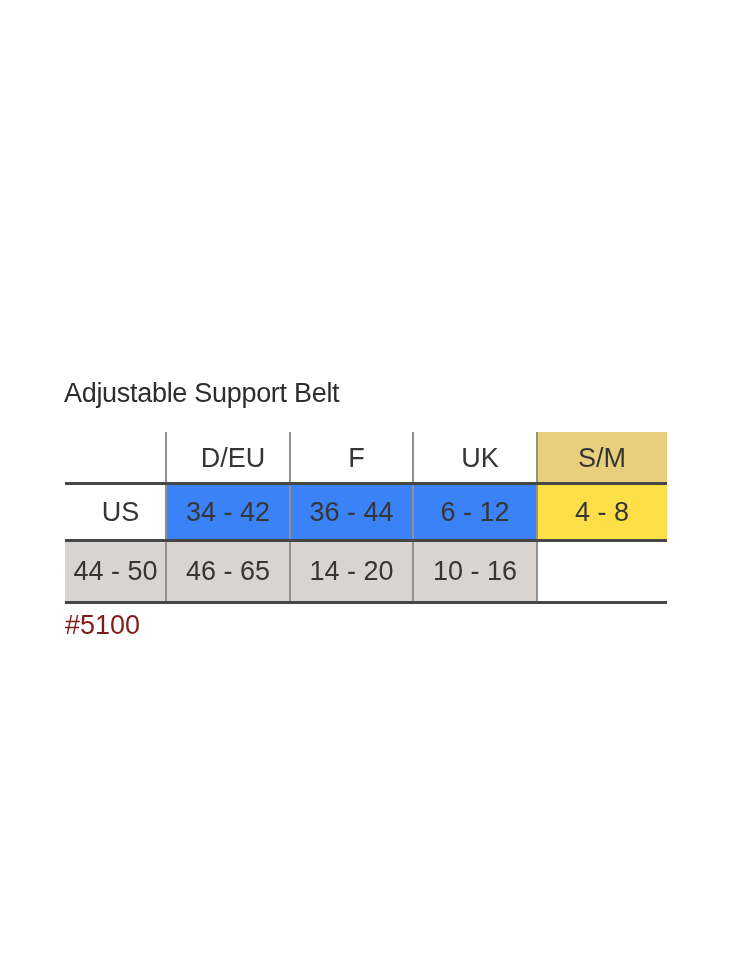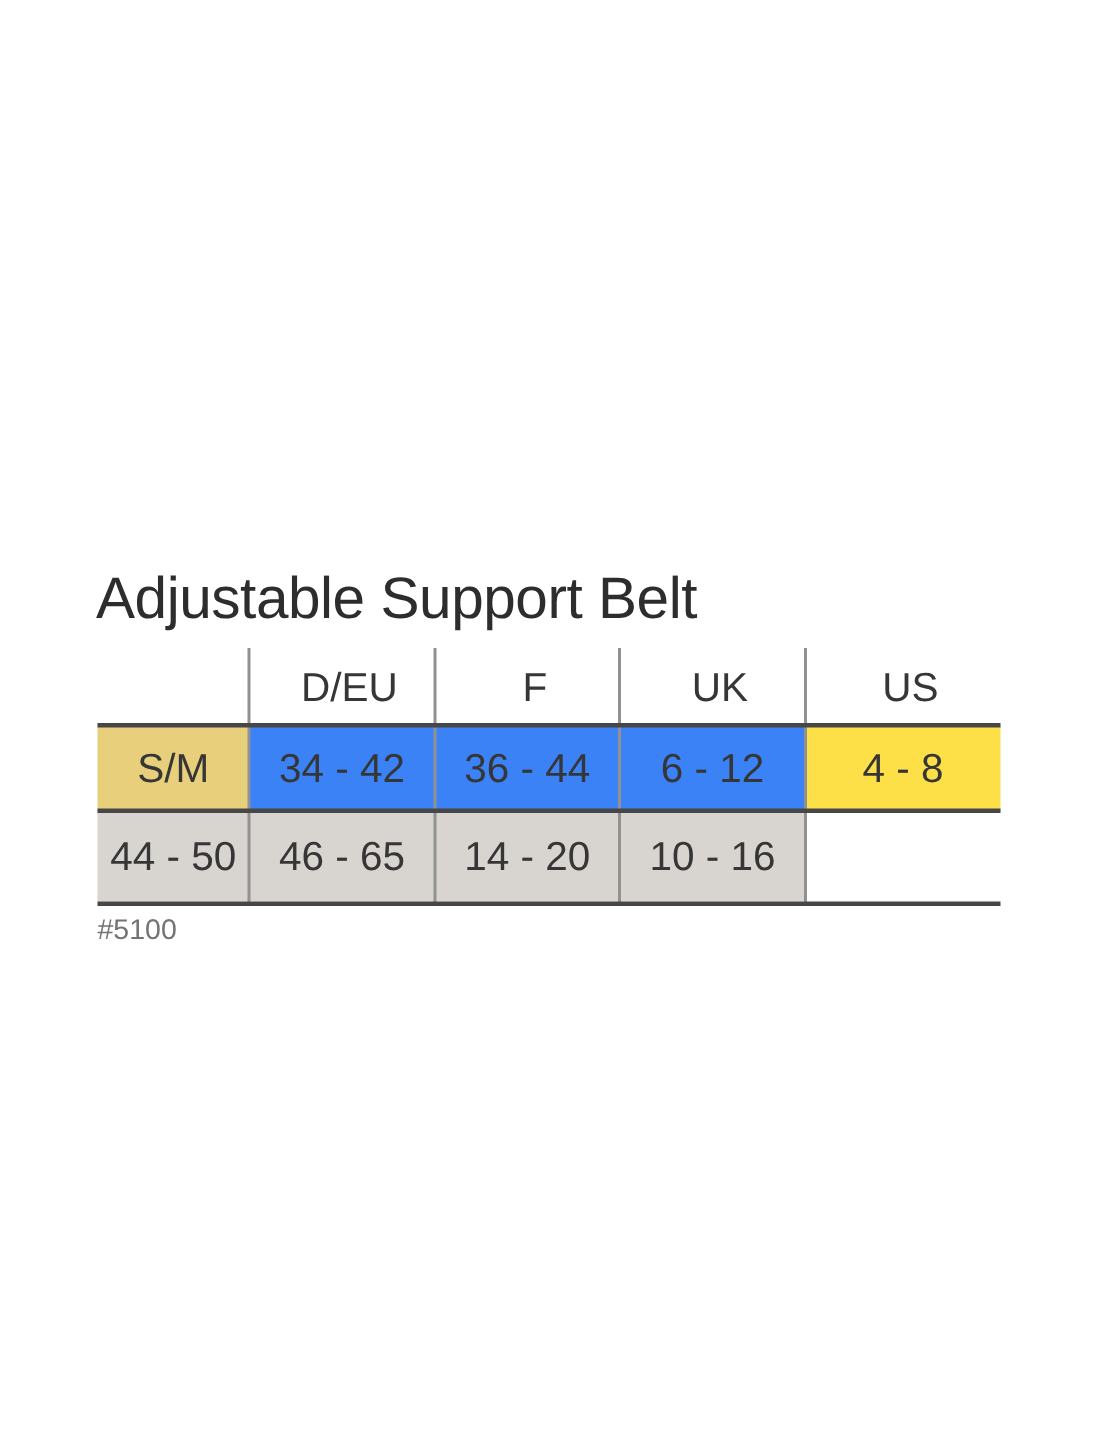--- a/index.html
+++ b/index.html
@@ -14,21 +14,21 @@
     background: #ffffff;
     font-family: "Liberation Sans", "DejaVu Sans", sans-serif;
     color: #333333;
     overflow: hidden;
   }
   .title {
     position: absolute;
     left: 64px;
     top: 378px;
     margin: 0;
-    font-size: 39px;
+    font-size: 27px;
     font-weight: 400;
     letter-spacing: -0.3px;
     color: #2d2d2d;
     white-space: nowrap;
   }
   .size-table {
     position: absolute;
     left: 65px;
     top: 432px;
     width: 602px;
@@ -78,42 +78,42 @@
     z-index: 2;
   }
   .vline.v1 { left: 100px; }
   .vline.v2 { left: 224px; }
   .vline.v3 { left: 347px; }
   .vline.v4 { left: 471px; }
   .product-code {
     position: absolute;
     left: 65px;
     top: 610px;
-    font-size: 19px;
-    color: #737373;
+    font-size: 27px;
+    color: #7f1d1d;
     white-space: nowrap;
   }
 </style>
 </head>
 <body>
 
 <div class="canvas">
 
   <h1 class="title">Adjustable Support Belt</h1>
 
   <div class="size-table">
     <div class="grid">
 
       <div class="cell head"></div>
       <div class="cell head">D/EU</div>
       <div class="cell head">F</div>
       <div class="cell head">UK</div>
+      <div class="cell rowlabel">S/M</div>
+
       <div class="cell head">US</div>
-
-      <div class="cell rowlabel">S/M</div>
       <div class="cell sm">34 - 42</div>
       <div class="cell sm">36 - 44</div>
       <div class="cell sm">6 - 12</div>
       <div class="cell sm-last">4 - 8</div>
 
       <div class="cell lxl">44 - 50</div>
       <div class="cell lxl">46 - 65</div>
       <div class="cell lxl">14 - 20</div>
       <div class="cell lxl">10 - 16</div>
     </div>

